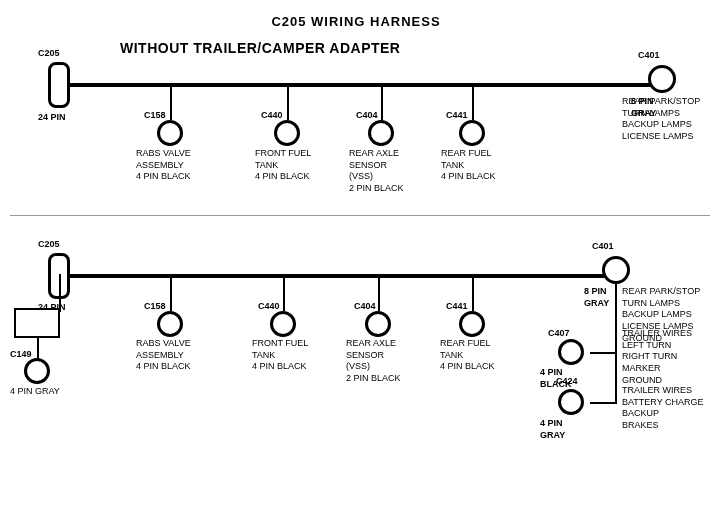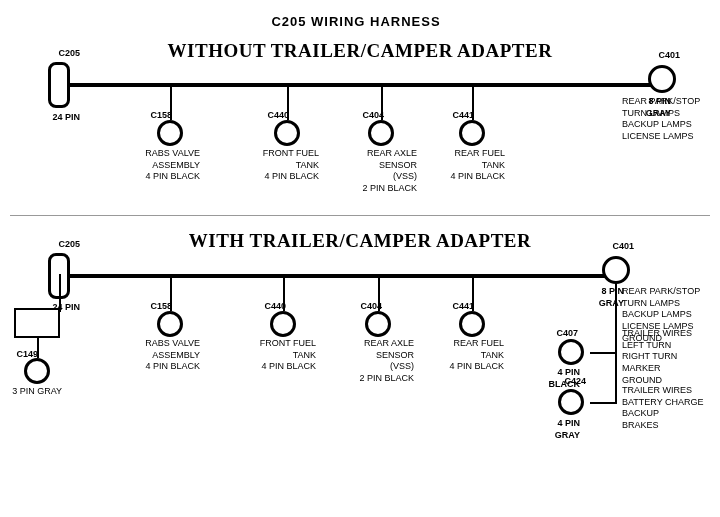--- a/index.html
+++ b/index.html
@@ -19,26 +19,25 @@
       padding-top: 8px;
       letter-spacing: 1px;
     }
     .diagram-container {
       position: relative;
       width: 720px;
       height: 500px;
     }
     
     .section-label {
-      font-size: 19px;
+      font-size: 14px;
       font-weight: bold;
-      text-align: center;
+      text-align: left;
       position: absolute;
       letter-spacing: 0.5px;
-      font-family: Liberation Serif, serif;
     }
     
     .wire-h {
       position: absolute;
       height: 4px;
       background: #000;
     }
     
     .connector-rect {
       position: absolute;
@@ -50,21 +49,21 @@
     .connector-circle {
       position: absolute;
       border: 3px solid #000;
       border-radius: 50%;
       background: #fff;
     }
     
     .conn-label {
       position: absolute;
       font-size: 9px;
-      text-align: right;
+      text-align: left;
       line-height: 1.3;
       font-weight: bold;
     }
     
     .wire-thin-h {
       position: absolute;
       height: 2px;
       background: #000;
     }
     .wire-thin-v {
@@ -108,37 +107,36 @@
   <div class="conn-label" style="top:110px; left:356px; width:28px;">C404</div>
   <div class="conn-label" style="top:148px; left:349px; width:68px; font-weight:normal;">REAR AXLE<br>SENSOR<br>(VSS)<br>2 PIN BLACK</div>
 
   <div class="wire-thin-v" style="top:85px; left:472px; height:35px;"></div>
   <div class="connector-circle" style="top:120px; left:459px; width:26px; height:26px;"></div>
   <div class="conn-label" style="top:110px; left:446px; width:28px;">C441</div>
   <div class="conn-label" style="top:148px; left:441px; width:64px; font-weight:normal;">REAR FUEL<br>TANK<br>4 PIN BLACK</div>
 
   <div style="position:absolute; top:215px; left:10px; right:10px; height:1px; background:#999; border-top:1px dashed #999;"></div>
 
-  <div class="section-label" style="top:230px; left:120px; right:0; width:480px;">WITH  TRAILER/CAMPER  ADAPTER</div>
 
   <div class="wire-h" style="top:274px; left:60px; width:555px;"></div>
 
   <div class="connector-rect" style="top:253px; left:48px; width:22px; height:46px;"></div>
   <div class="conn-label" style="top:239px; left:38px; width:42px;">C205</div>
   <div class="conn-label" style="top:302px; left:38px; width:42px;">24 PIN</div>
 
   <div style="position:absolute; top:308px; left:14px; width:46px; height:30px; border:2px solid #000; background:#fff;"></div>
 
   <div class="wire-thin-v" style="top:274px; left:59px; height:38px;"></div>
   <div class="wire-thin-h" style="top:310px; left:59px; width:2px;"></div>
 
   <div class="wire-thin-v" style="top:338px; left:37px; height:20px;"></div>
   <div class="connector-circle" style="top:358px; left:24px; width:26px; height:26px;"></div>
   <div class="conn-label" style="top:349px; left:10px; width:28px;">C149</div>
-  <div class="conn-label" style="top:386px; left:10px; width:52px; font-weight:normal;">3 PIN GRAY</div>
+  <div class="conn-label" style="top:386px; left:10px; width:52px; font-weight:normal;">4 PIN GRAY</div>
 
   <div class="connector-circle" style="top:256px; left:602px; width:28px; height:28px;"></div>
   <div class="conn-label" style="top:241px; left:592px; width:42px;">C401</div>
   <div class="conn-label" style="top:286px; left:584px; width:40px;">8 PIN<br>GRAY</div>
   <div class="conn-label" style="top:286px; left:622px; width:88px; font-weight:normal; text-align:left;">REAR PARK/STOP<br>TURN LAMPS<br>BACKUP LAMPS<br>LICENSE LAMPS<br>GROUND</div>
 
   <div class="wire-thin-v" style="top:282px; left:615px; height:120px;"></div>
 
   <div class="wire-thin-h" style="top:352px; left:590px; width:27px;"></div>
   <div class="connector-circle" style="top:339px; left:558px; width:26px; height:26px;"></div>

